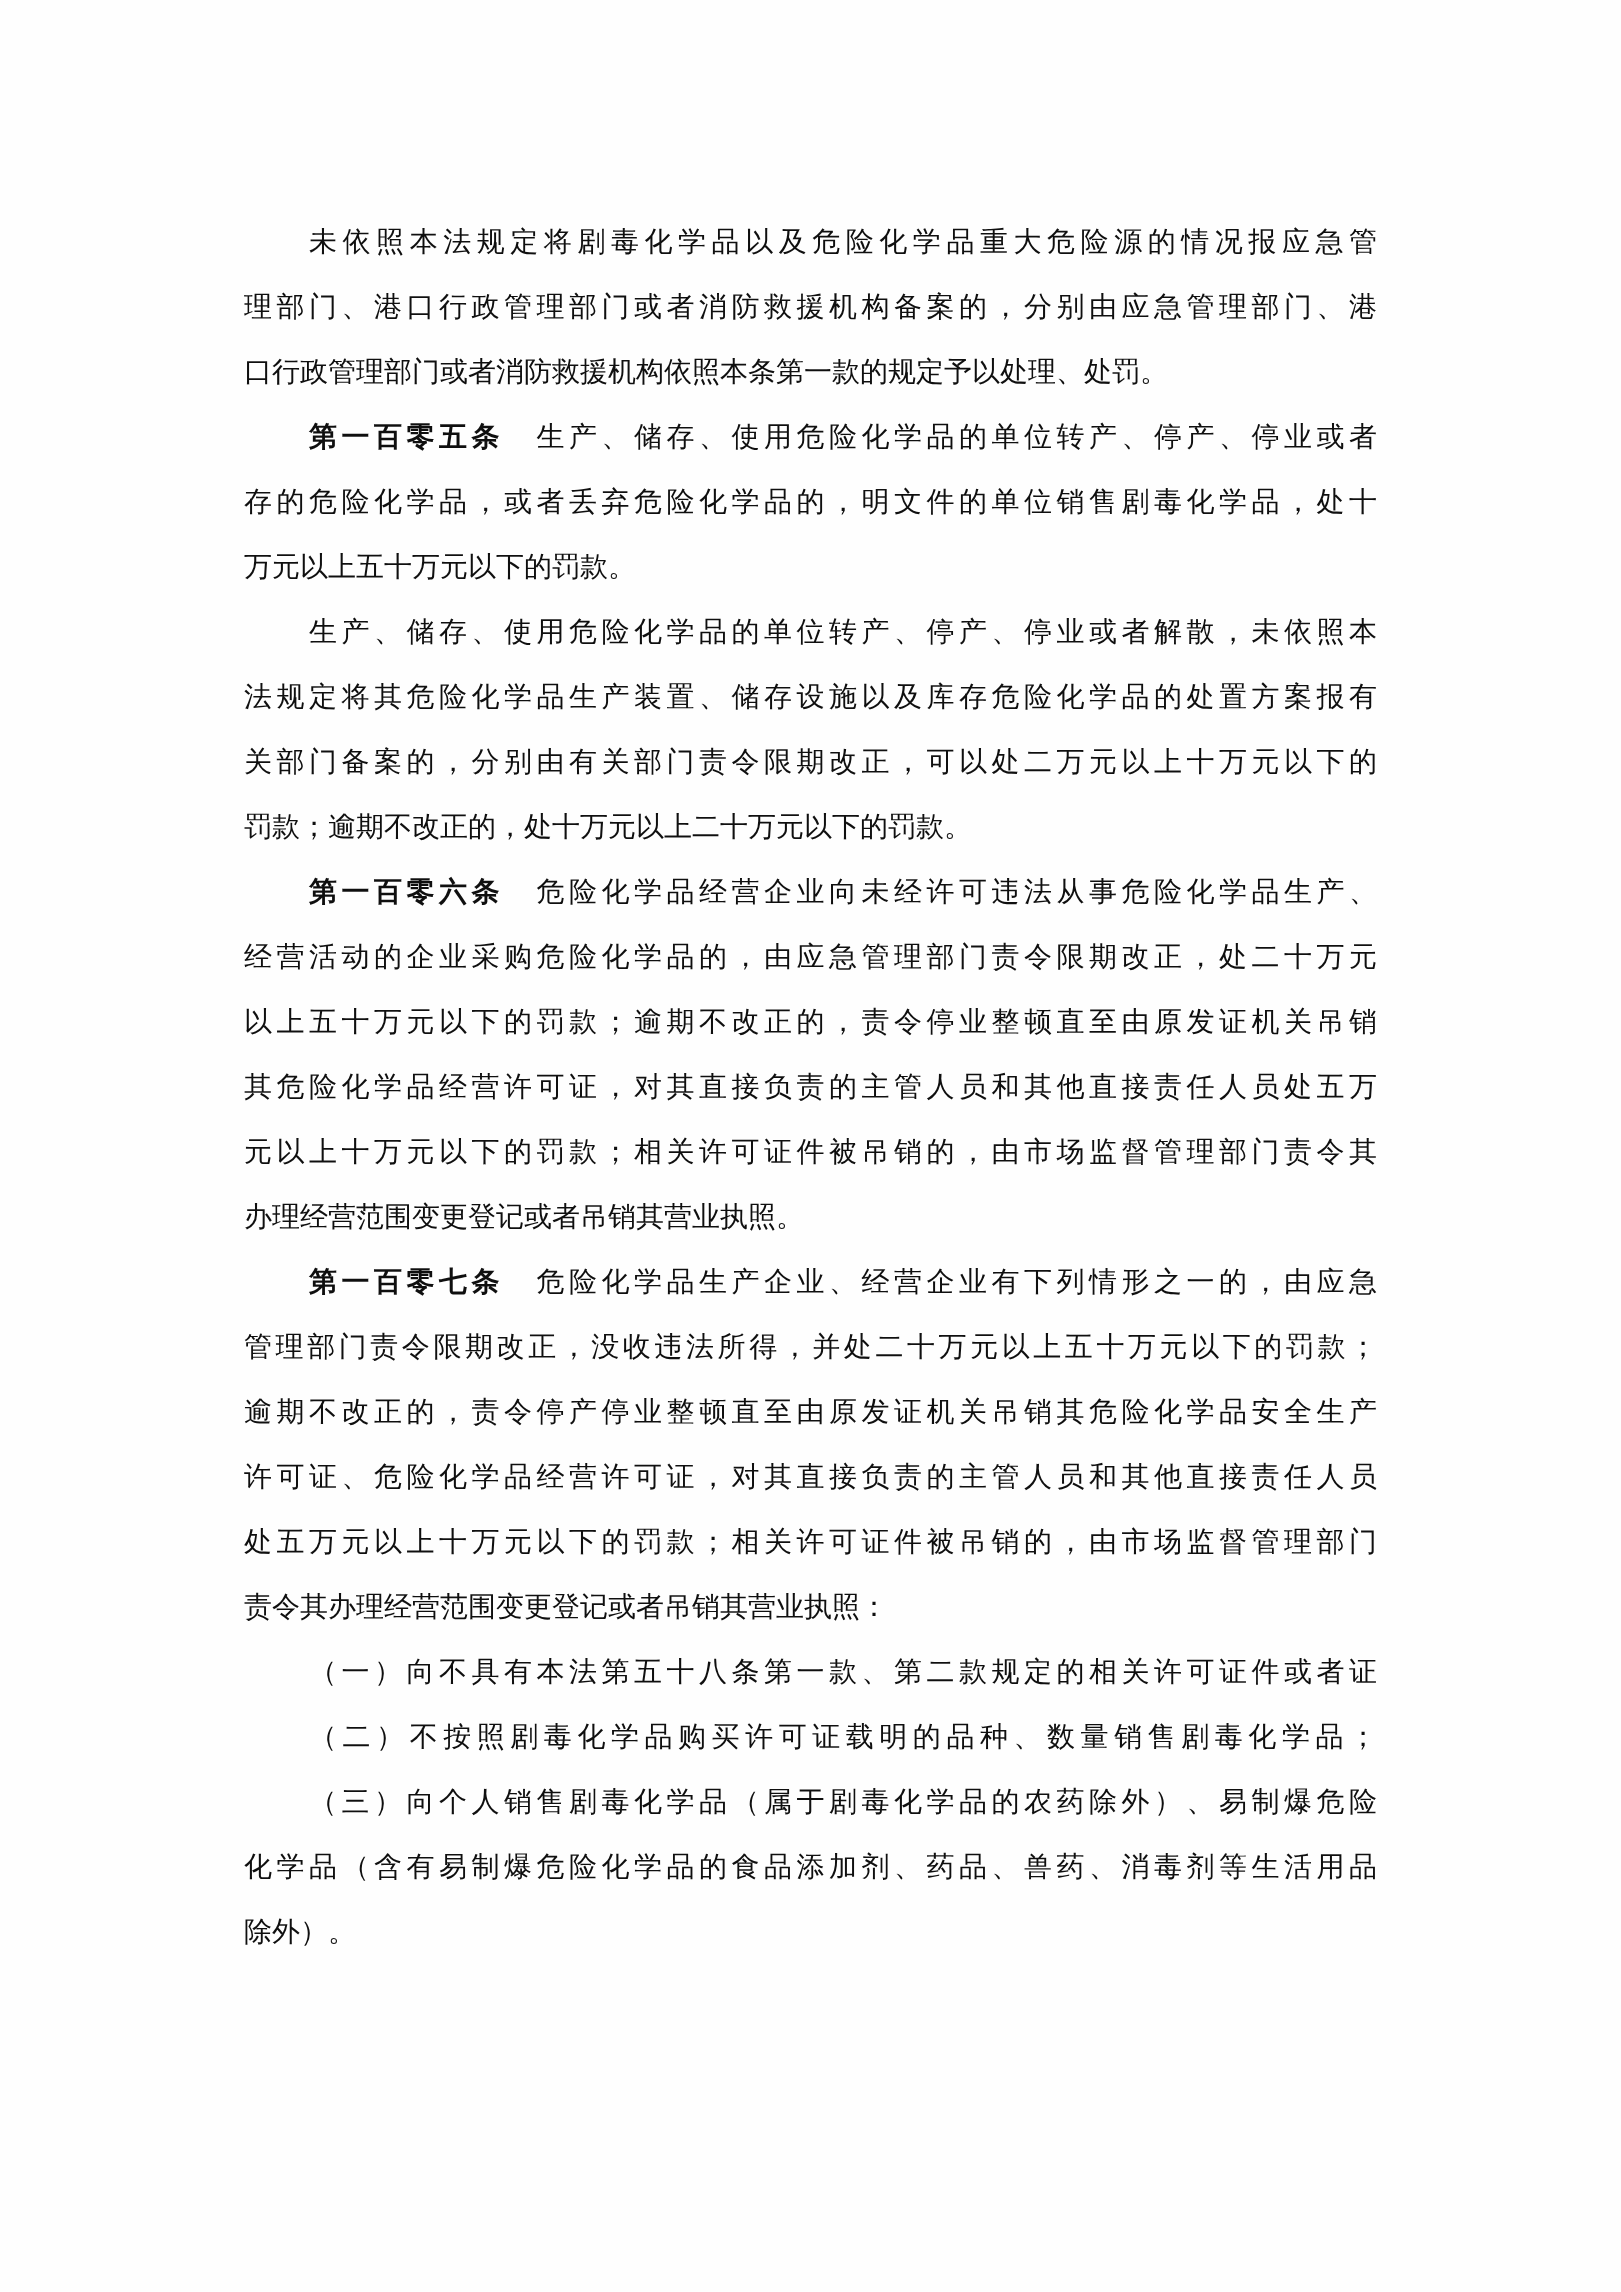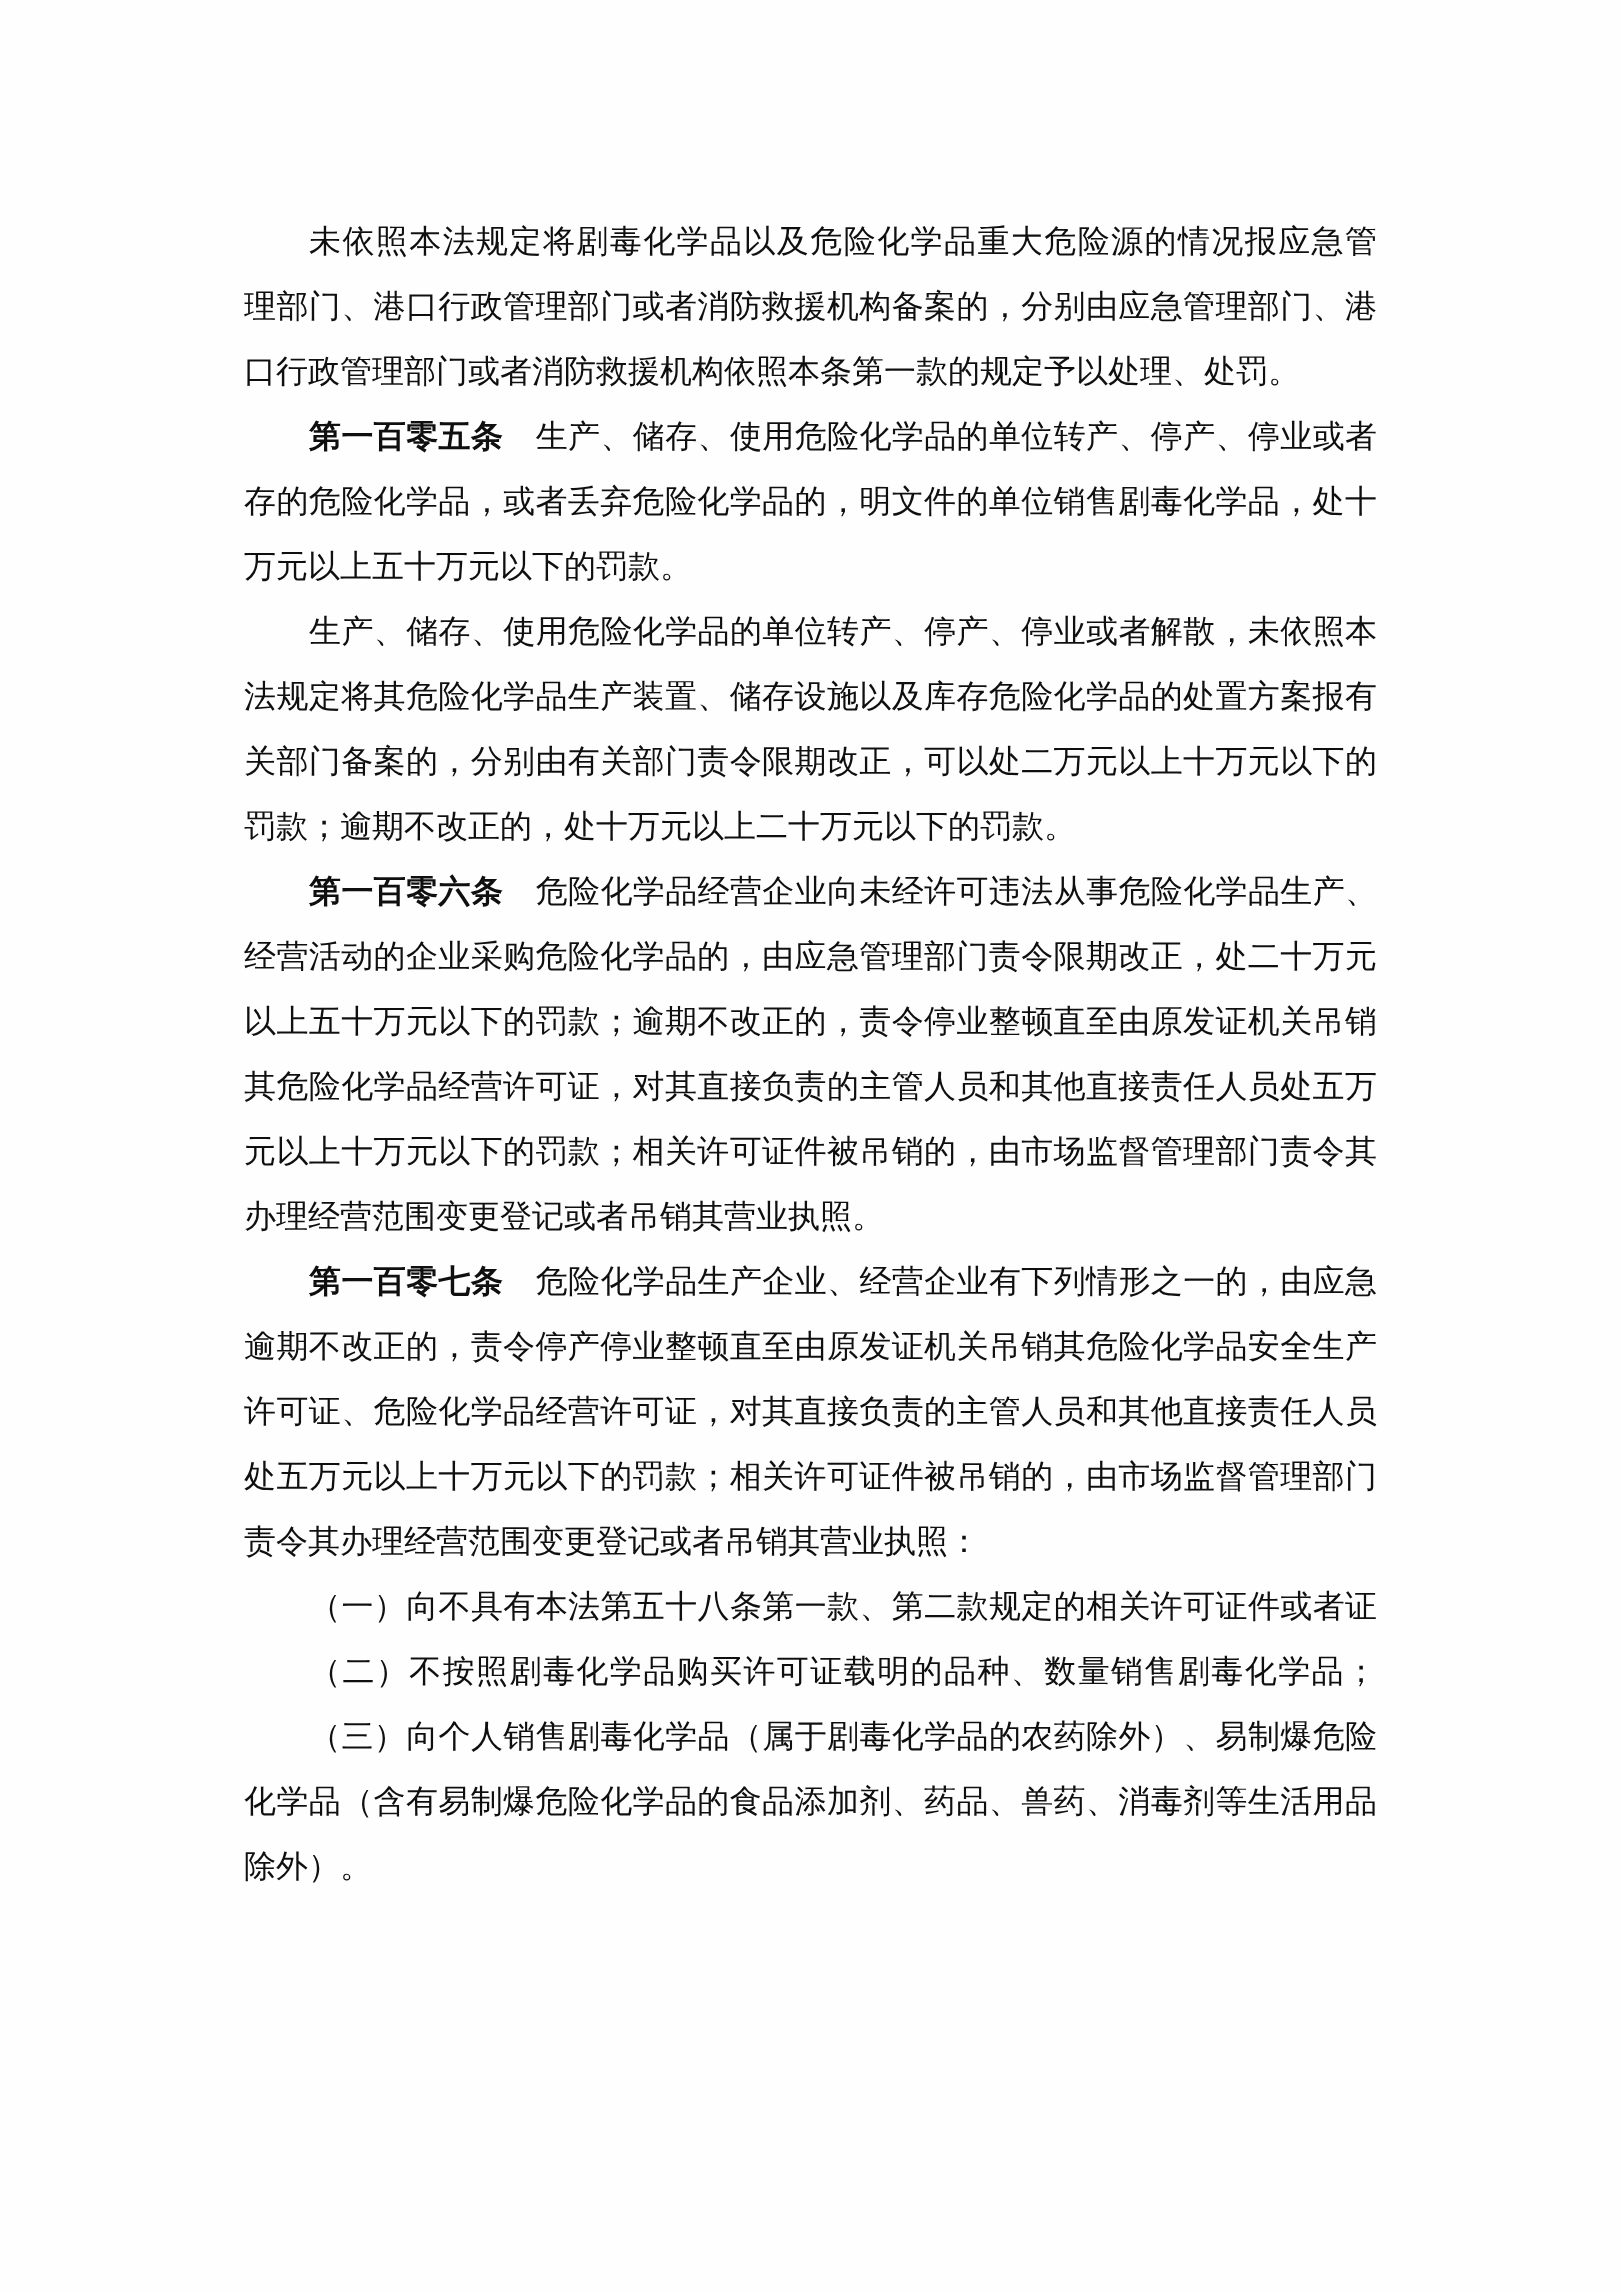--- a/index.html
+++ b/index.html
@@ -15,21 +15,21 @@
     overflow: hidden;
   }
   .text-block {
     position: absolute;
     left: 244px;
     top: 209px;
     width: 1133px;
   }
   .line {
     font-family: "Liberation Serif", "DejaVu Serif", serif;
-    font-size: 32px;
+    font-size: 28px;
     line-height: 65px;
     color: #0f0f0f;
     white-space: nowrap;
     text-align: left;
   }
   .line.fill {
     text-align: justify;
     text-align-last: justify;
     text-justify: inter-character;
   }
@@ -56,20 +56,21 @@
       <div class="line fill"><span>法规定将其危险化学品生产装置、储存设施以及库存危险化学品的处置方案报有</span></div>
       <div class="line fill"><span>关部门备案的，分别由有关部门责令限期改正，可以处二万元以上十万元以下的</span></div>
       <div class="line"><span>罚款；逾期不改正的，处十万元以上二十万元以下的罚款。</span></div>
       <div class="line fill indent"><span class="art">第一百零六条</span><span>　危险化学品经营企业向未经许可违法从事危险化学品生产、</span></div>
       <div class="line fill"><span>经营活动的企业采购危险化学品的，由应急管理部门责令限期改正，处二十万元</span></div>
       <div class="line fill"><span>以上五十万元以下的罚款；逾期不改正的，责令停业整顿直至由原发证机关吊销</span></div>
       <div class="line fill"><span>其危险化学品经营许可证，对其直接负责的主管人员和其他直接责任人员处五万</span></div>
       <div class="line fill"><span>元以上十万元以下的罚款；相关许可证件被吊销的，由市场监督管理部门责令其</span></div>
       <div class="line"><span>办理经营范围变更登记或者吊销其营业执照。</span></div>
       <div class="line fill indent"><span class="art">第一百零七条</span><span>　危险化学品生产企业、经营企业有下列情形之一的，由应急</span></div>
+      <div class="line fill"><span>管理部门责令限期改正，没收违法所得，并处二十万元以上五十万元以下的罚款；</span></div>
       <div class="line fill"><span>逾期不改正的，责令停产停业整顿直至由原发证机关吊销其危险化学品安全生产</span></div>
       <div class="line fill"><span>许可证、危险化学品经营许可证，对其直接负责的主管人员和其他直接责任人员</span></div>
       <div class="line fill"><span>处五万元以上十万元以下的罚款；相关许可证件被吊销的，由市场监督管理部门</span></div>
       <div class="line"><span>责令其办理经营范围变更登记或者吊销其营业执照：</span></div>
       <div class="line fill indent"><span>（一）向不具有本法第五十八条第一款、第二款规定的相关许可证件或者证</span></div>
       <div class="line fill indent"><span>（二）不按照剧毒化学品购买许可证载明的品种、数量销售剧毒化学品；</span></div>
       <div class="line fill indent"><span>（三）向个人销售剧毒化学品（属于剧毒化学品的农药除外）、易制爆危险</span></div>
       <div class="line fill"><span>化学品（含有易制爆危险化学品的食品添加剂、药品、兽药、消毒剂等生活用品</span></div>
       <div class="line"><span>除外）。</span></div>
     </div>

